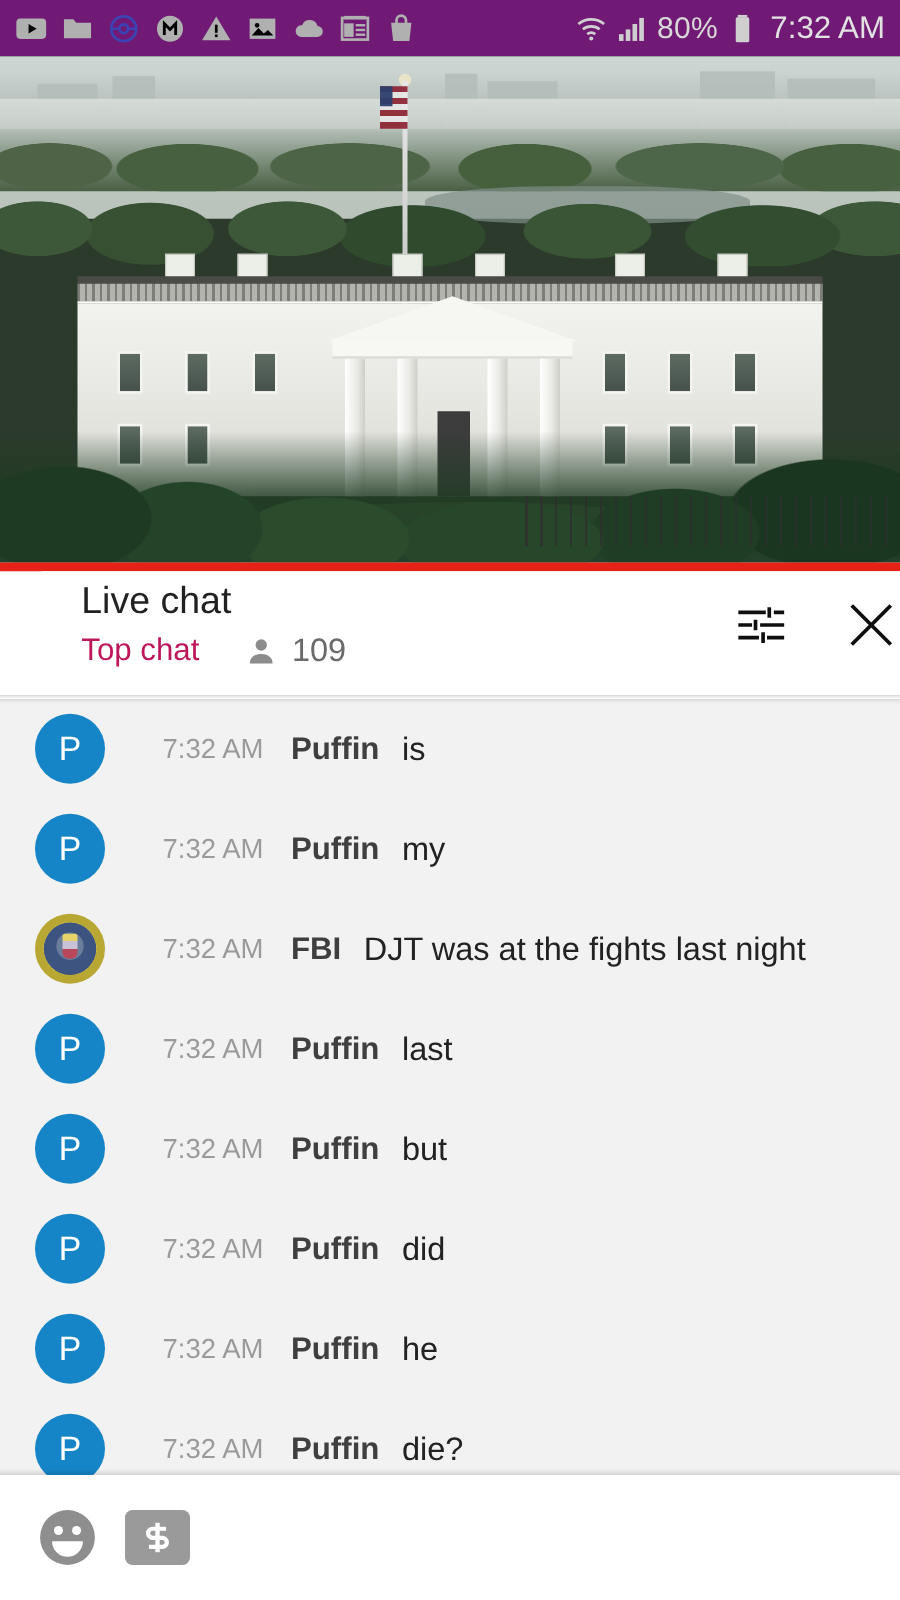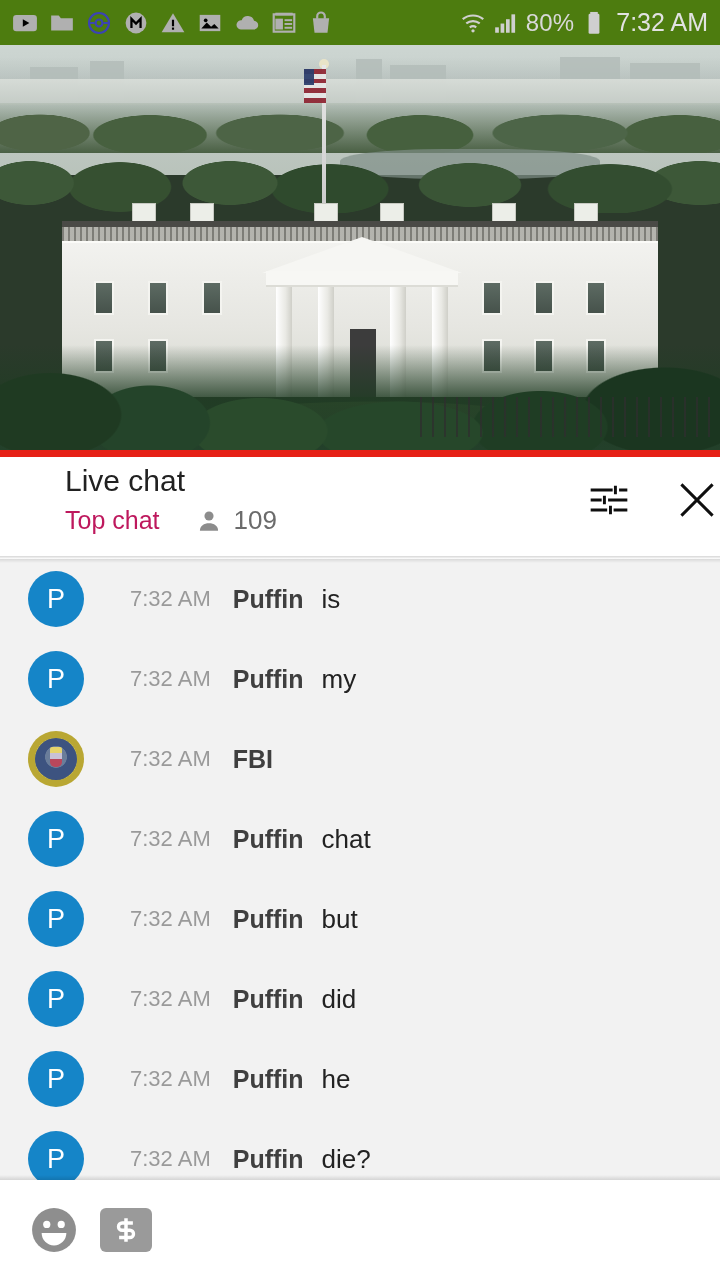--- a/index.html
+++ b/index.html
@@ -7,21 +7,21 @@
     width:720px; height:1280px;
     background:#ffffff;
     font-family:"Liberation Sans", sans-serif;
     overflow:hidden;
   }
   #app { position:relative; width:720px; height:1280px; overflow:hidden; }
 
   
   .statusbar {
     position:absolute; top:0; left:0; width:720px; height:45px;
-    background:#4d7c0f; display:flex; align-items:center;
+    background:#701a75; display:flex; align-items:center;
     padding:0 12px;
   }
   .sb-left { display:flex; align-items:center; gap:11px; flex:1; }
   .sb-right { display:flex; align-items:center; gap:7px; }
   .sb-ico { width:26px; height:26px; display:block; }
   .sb-text {
     color:#d8d8d8; font-size:24px; letter-spacing:0.2px;
     font-family:"Liberation Sans", sans-serif;
   }
   .sb-time { color:#e2e2e2; font-size:25px; margin-left:2px; }
@@ -425,26 +425,27 @@
       <div class="msg">
         <div class="avatar" style="background: rgb(21, 133, 200);">P</div>
         <span class="msg-time">7:32 AM</span>
         <span class="msg-author">Puffin</span>
         <span class="msg-text">my</span>
       </div>
       <div class="msg">
         <div class="avatar seal"></div>
         <span class="msg-time">7:32 AM</span>
         <span class="msg-author">FBI</span>
-      </div>
-      <div class="msg">
-        <div class="avatar" style="background: rgb(21, 133, 200);">P</div>
-        <span class="msg-time">7:32 AM</span>
-        <span class="msg-author">Puffin</span>
-        <span class="msg-text">chat</span>
+        <span class="msg-text">DJT was at the fights last night</span>
+      </div>
+      <div class="msg">
+        <div class="avatar" style="background: rgb(21, 133, 200);">P</div>
+        <span class="msg-time">7:32 AM</span>
+        <span class="msg-author">Puffin</span>
+        <span class="msg-text">last</span>
       </div>
       <div class="msg">
         <div class="avatar" style="background: rgb(21, 133, 200);">P</div>
         <span class="msg-time">7:32 AM</span>
         <span class="msg-author">Puffin</span>
         <span class="msg-text">but</span>
       </div>
       <div class="msg">
         <div class="avatar" style="background: rgb(21, 133, 200);">P</div>
         <span class="msg-time">7:32 AM</span>

